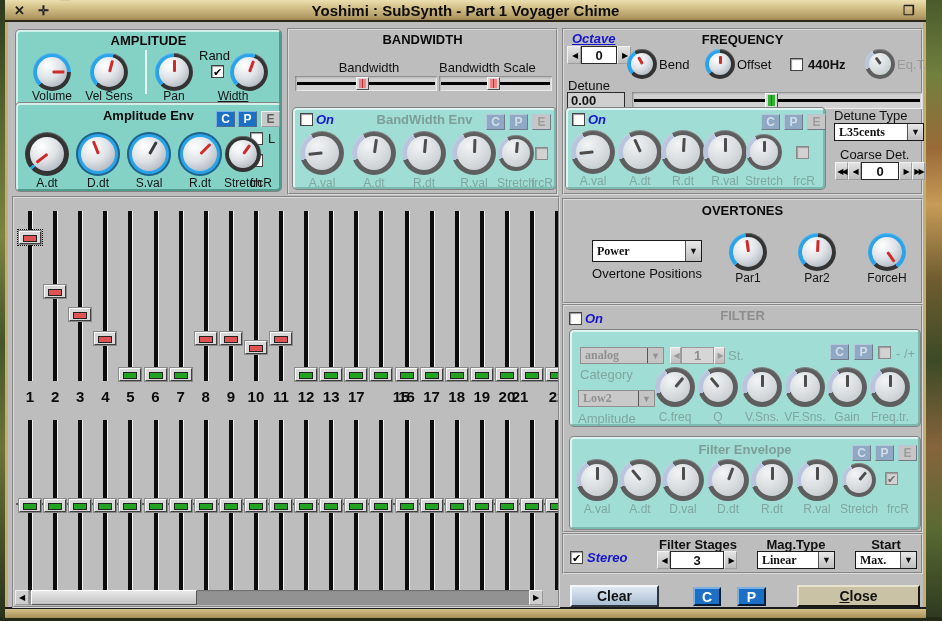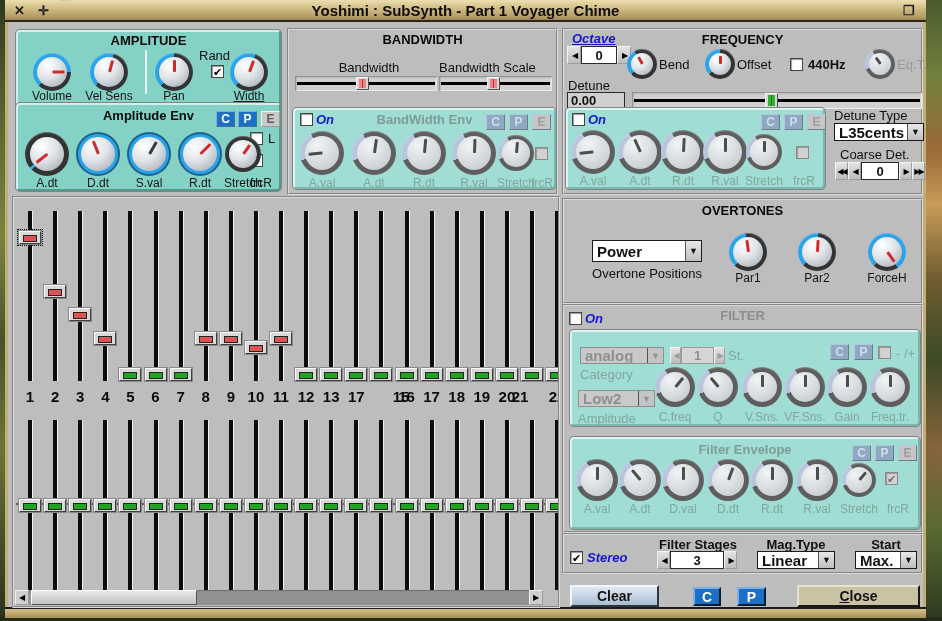--- a/index.html
+++ b/index.html
@@ -47,21 +47,21 @@
     font-size:12px;font-weight:bold;background:#1b6fc5;color:#fff;border:1px outset #7db0e2;box-sizing:border-box;}
   .pb.e{background:#c9c9c9;color:#5e5e5e;border:1px outset #efefef;}
   .pbdis .pb{background:#8fa9c4;color:#d3dde8;border-color:#b5c8da;}
   .pbdis .pb.e{background:#c6c6c6;color:#9d9d9d;}
   
   .cb{position:absolute;width:13px;height:13px;background:#fff;border:1px solid #444;
     box-shadow:inset 1px 1px 1px #999;font-size:11px;line-height:12px;text-align:center;color:#000;box-sizing:border-box;cursor:default;}
   .cb.dis{background:#d2d2d2;color:#6f6f6f;border-color:#8a8a8a;}
   
   .dd{position:absolute;background:#fff;border:1px solid #1a1a1a;box-sizing:border-box;display:flex;align-items:center;}
-  .dd .dd-t{flex:1;font-weight:bold;font-size:15px;padding-left:4px;white-space:nowrap;overflow:hidden;}
+  .dd .dd-t{flex:1;font-weight:bold;font-size:12px;padding-left:4px;white-space:nowrap;overflow:hidden;font-family:Liberation Serif, serif;}
   .dd .dd-a{width:15px;text-align:center;font-size:9px;color:#111;background:linear-gradient(180deg,#e8e8e8,#bfbfbf);
     border-left:1px solid #555;align-self:stretch;display:flex;align-items:center;justify-content:center;}
   .dd.dis{background:#c9c9c9;border-color:#8f8f8f;}
   .dd.dis .dd-t{color:#8f8f8f;}
   .dd.dis .dd-a{color:#909090;background:#c4c4c4;}
   
   .sb{position:absolute;background:linear-gradient(180deg,#e3e3e3,#bdbdbd);border:1px outset #f2f2f2;
     display:flex;align-items:center;justify-content:center;font-size:8px;color:#000;box-sizing:border-box;letter-spacing:-2px;}
   .sv{position:absolute;background:#fff;border:1px solid #2a2a2a;font-weight:bold;font-size:13px;
     display:flex;align-items:center;justify-content:center;box-sizing:border-box;}
@@ -136,21 +136,21 @@
         <div class="ring" style="background: conic-gradient(from 225deg, rgb(42, 163, 232) 0deg, rgb(42, 163, 232) 135deg, rgb(51, 51, 51) 135deg, rgb(51, 51, 51) 360deg);"></div>
         <div class="face" style="inset: 4px;"></div>
         <div class="needle" style="height: 12px; left: calc(50% - 1.5px); bottom: 50%; transform-origin: 50% 100%; transform: rotate(0deg); background: rgb(207, 43, 43);"></div>
       </div>
       <span class="klab" style="left: 156px; top: 57px;">Pan</span>
       <div class="knob" style="left: 231px; top: 40px; width: 38px; height: 38px;">
         <div class="ring" style="background: conic-gradient(from 225deg, rgb(42, 163, 232) 0deg, rgb(42, 163, 232) 155deg, rgb(51, 51, 51) 155deg, rgb(51, 51, 51) 360deg);"></div>
         <div class="face" style="inset: 4px;"></div>
         <div class="needle" style="height: 12px; left: calc(50% - 1.5px); bottom: 50%; transform-origin: 50% 100%; transform: rotate(20deg); background: rgb(207, 43, 43);"></div>
       </div>
-      <span class="klab" style="left: 231px; top: 57px; text-decoration: underline;">Width</span>
+      <span class="klab" style="left: 215px; top: 57px; text-decoration: underline;">Width</span>
     </div>
 
   <div class="tpanel" id="ampenv-panel" style="left:16px;top:103px;width:265px;height:88px;">
     <div class="ptitle" style="top:3px;">Amplitude Env</div>
     <div>
         <span class="pb" style="left: 198px; top: 6px;">C</span>
         <span class="pb" style="left: 220px; top: 6px;">P</span>
         <span class="pb e" style="left: 243px; top: 6px;">E</span>
       </div>
     <span class="cb" style="left:232px;top:27px;"></span>

